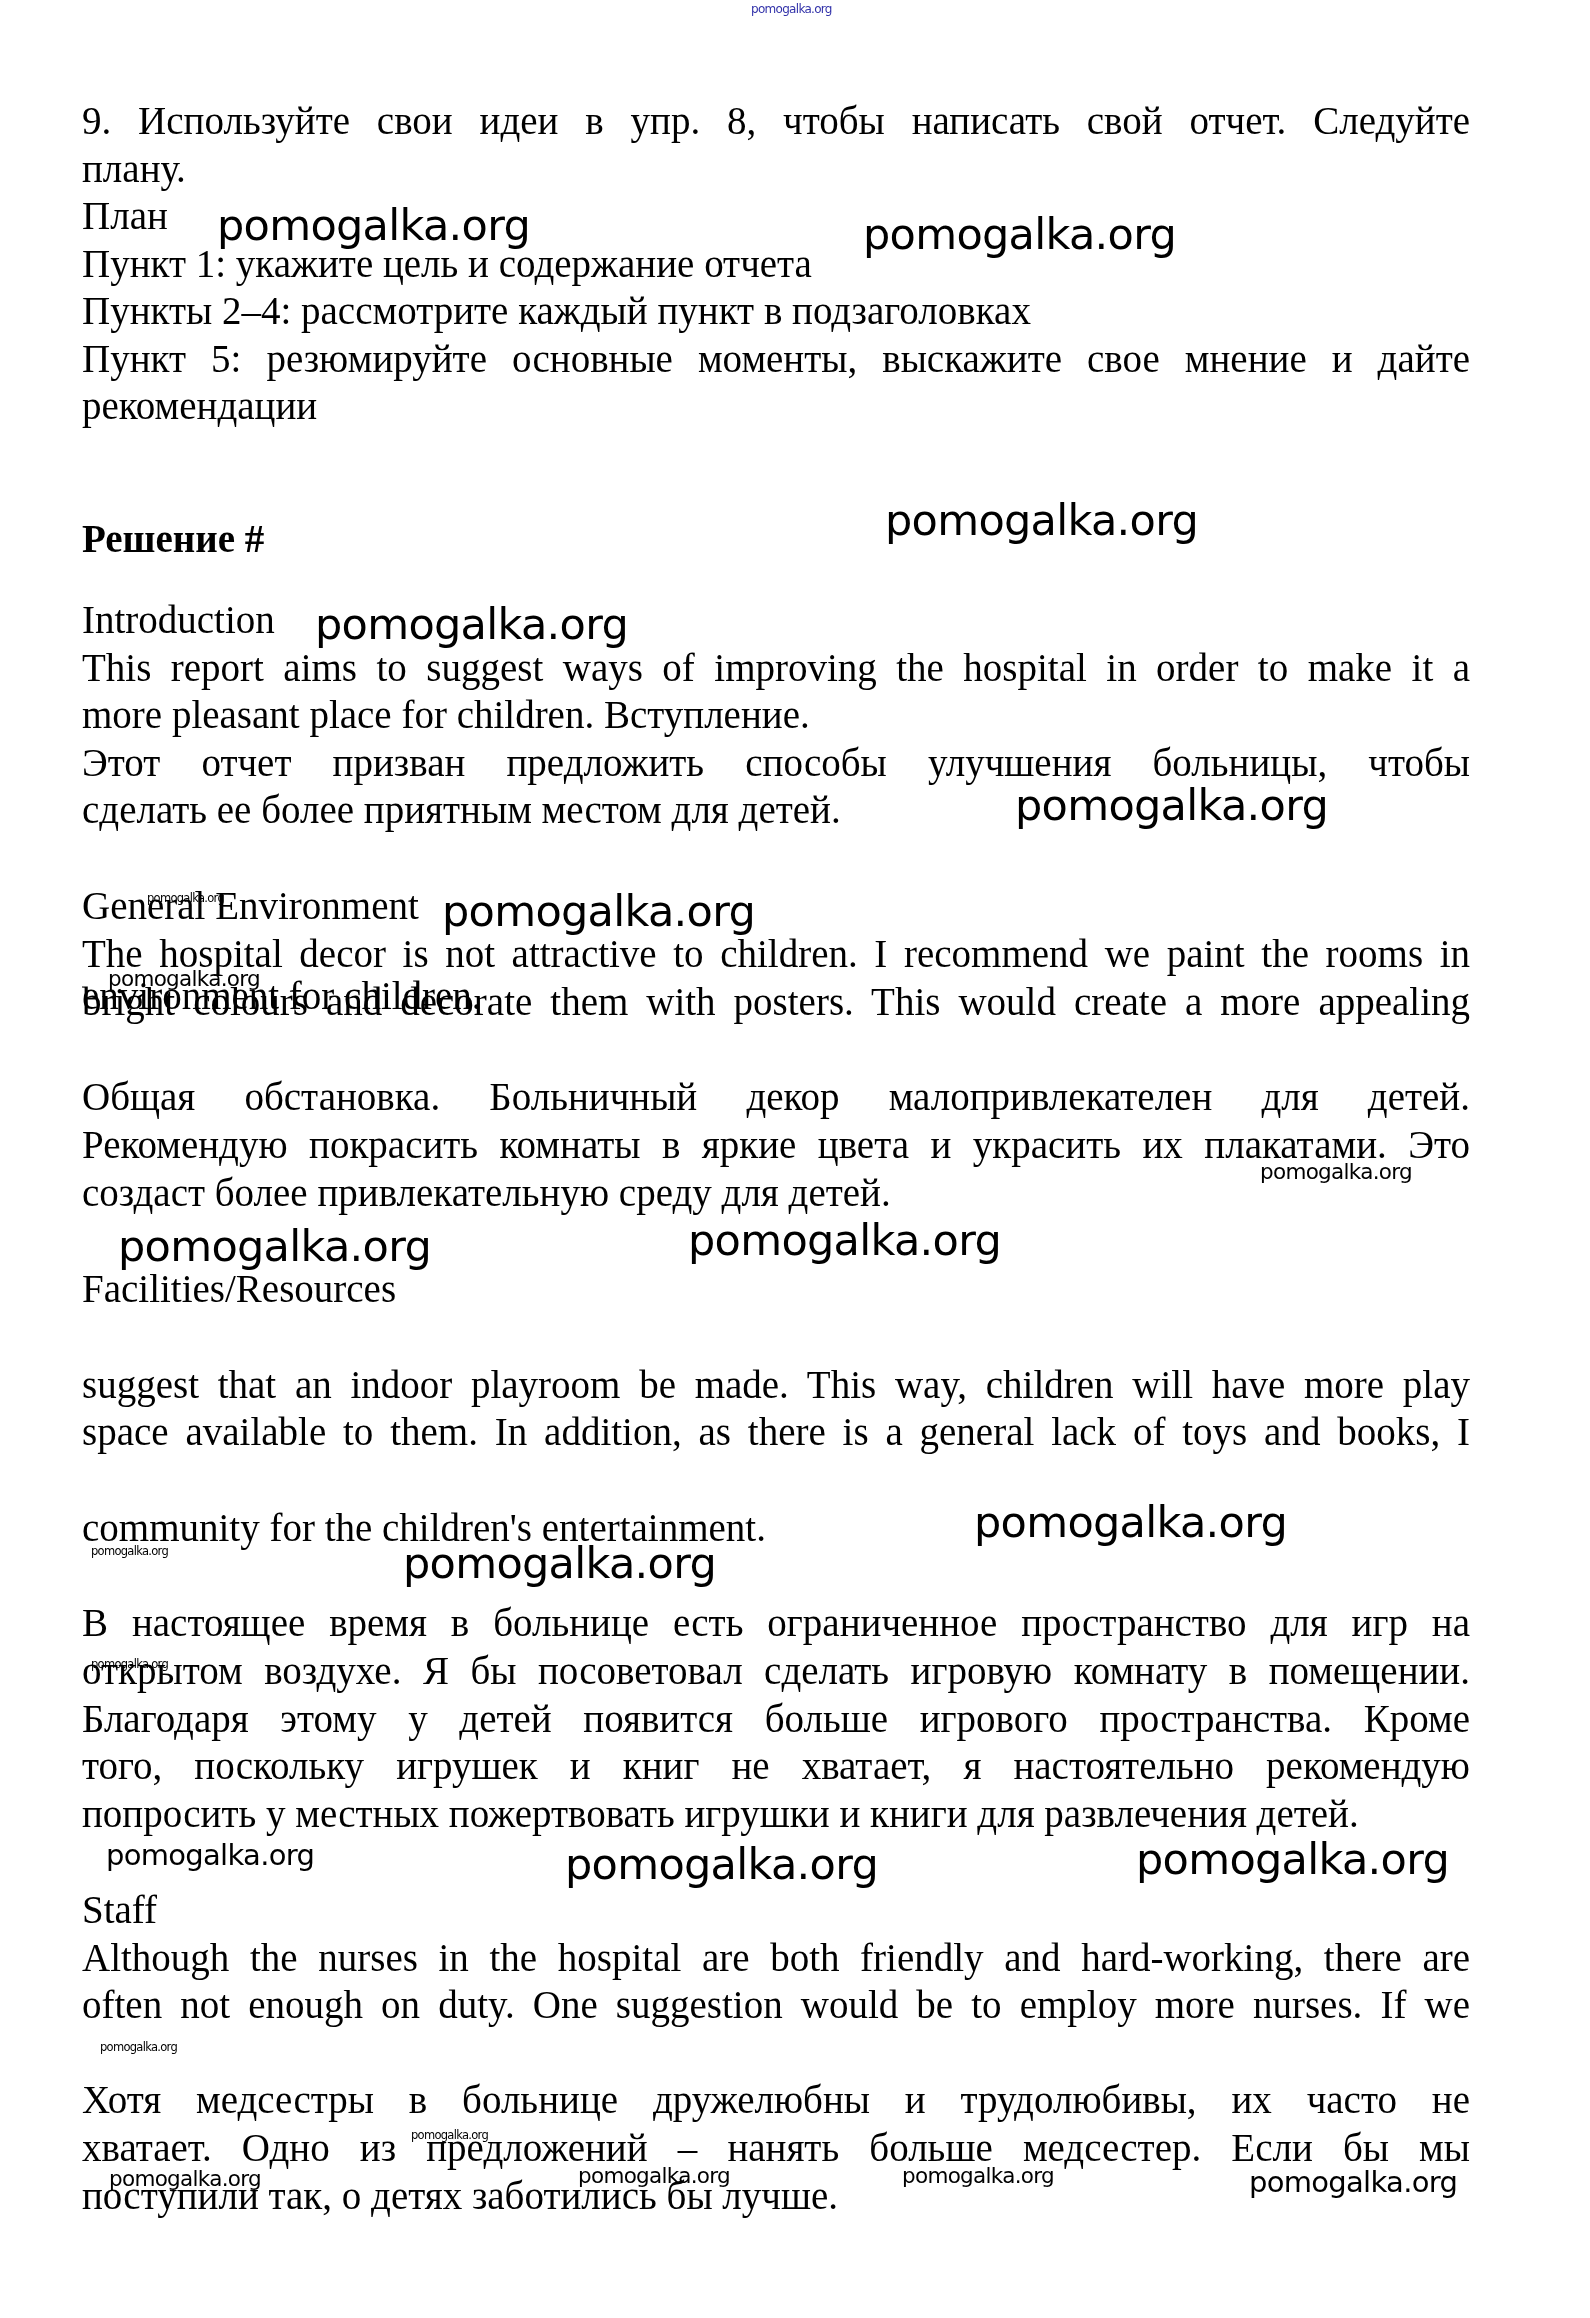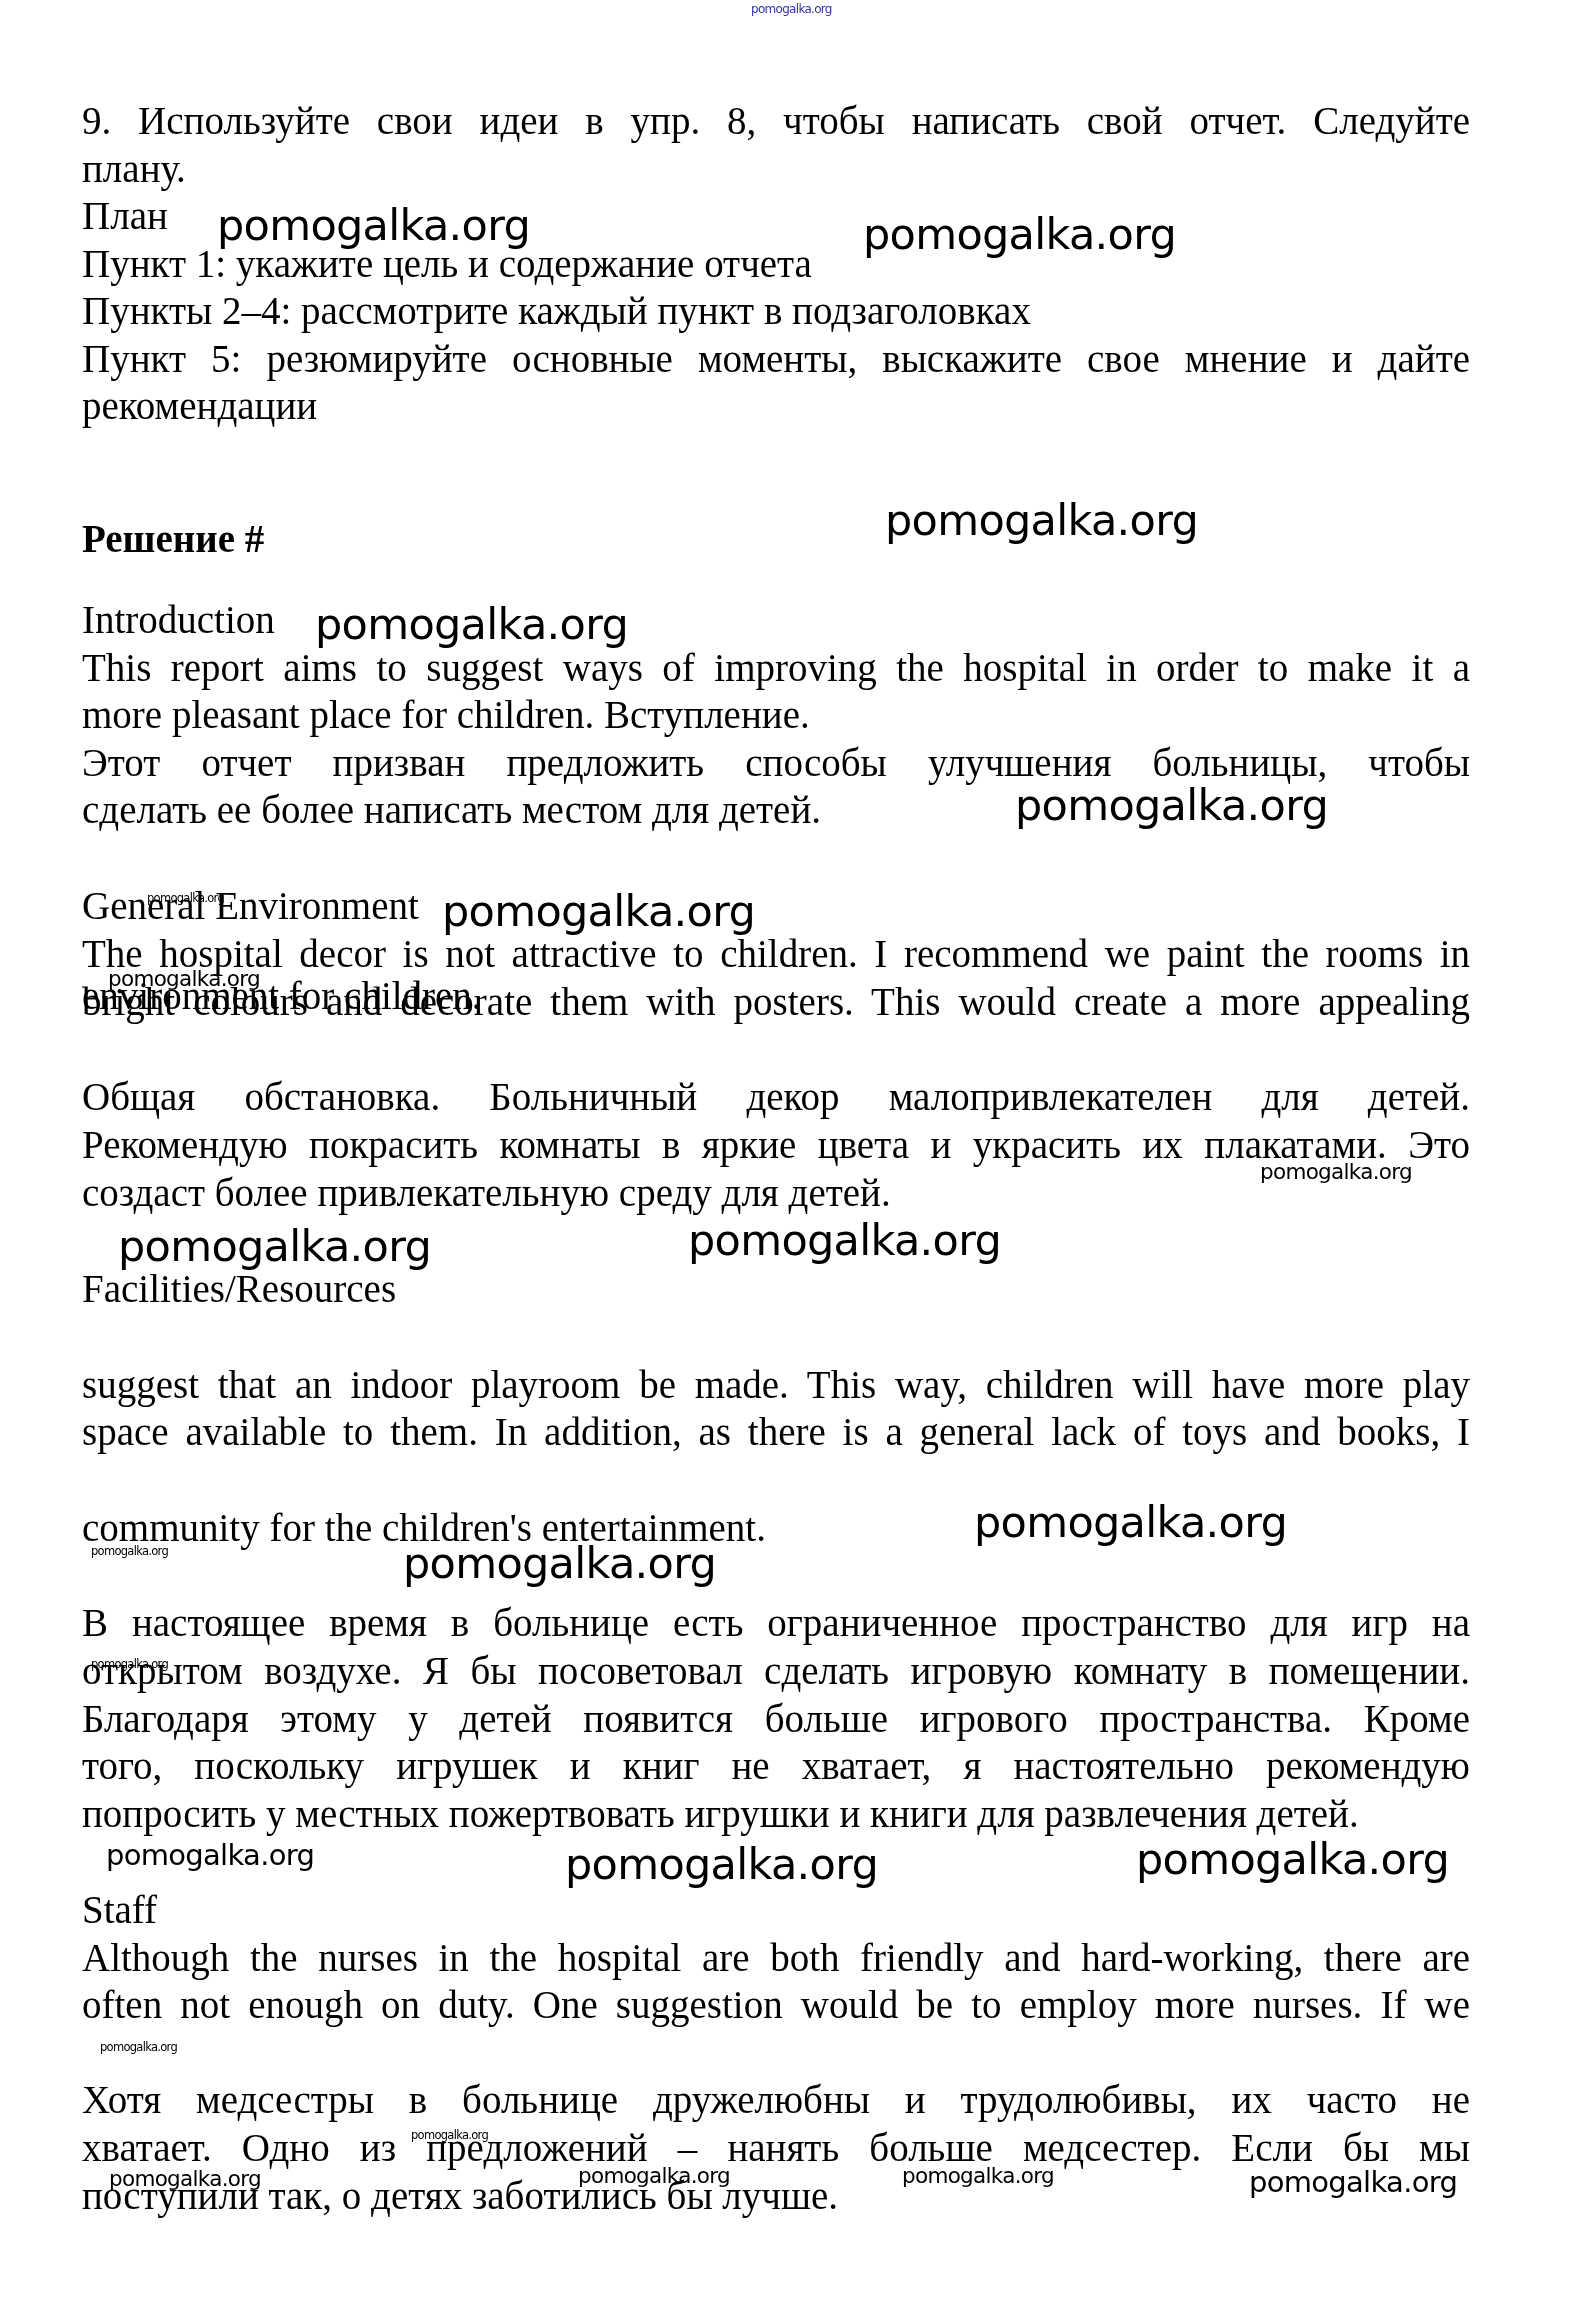--- a/index.html
+++ b/index.html
@@ -29,21 +29,21 @@
   <div class="ln" style="top:287px;">Пункты 2–4: рассмотрите каждый пункт в подзаголовках</div>
   <div class="ln j" style="top:335px;">Пункт 5: резюмируйте основные моменты, выскажите свое мнение и дайте</div>
   <div class="ln" style="top:382px;">рекомендации</div>
 
   <div class="ln b" style="top:515px;">Решение #</div>
 
   <div class="ln" style="top:596px;">Introduction</div>
   <div class="ln j" style="top:644px;">This report aims to suggest ways of improving the hospital in order to make it a</div>
   <div class="ln" style="top:691px;">more pleasant place for children. Вступление.</div>
   <div class="ln j" style="top:739px;">Этот отчет призван предложить способы улучшения больницы, чтобы</div>
-  <div class="ln" style="top:786px;">сделать ее более написать местом для детей.</div>
+  <div class="ln" style="top:786px;">сделать ее более приятным местом для детей.</div>
 
   <div class="ln" style="top:882px;">General Environment</div>
   <div class="ln j" style="top:930px;">The hospital decor is not attractive to children. I recommend we paint the rooms in</div>
   <div class="ln j" style="top:978px;">bright colours and decorate them with posters. This would create a more appealing</div>
   <div class="ln" style="top:966px;margin-top:6px;">environment for children.</div>
   <div class="ln j" style="top:1073px;">Общая обстановка. Больничный декор малопривлекателен для детей.</div>
   <div class="ln j" style="top:1121px;">Рекомендую покрасить комнаты в яркие цвета и украсить их плакатами. Это</div>
   <div class="ln" style="top:1169px;">создаст более привлекательную среду для детей.</div>
 
   <div class="ln" style="top:1265px;">Facilities/Resources</div>

